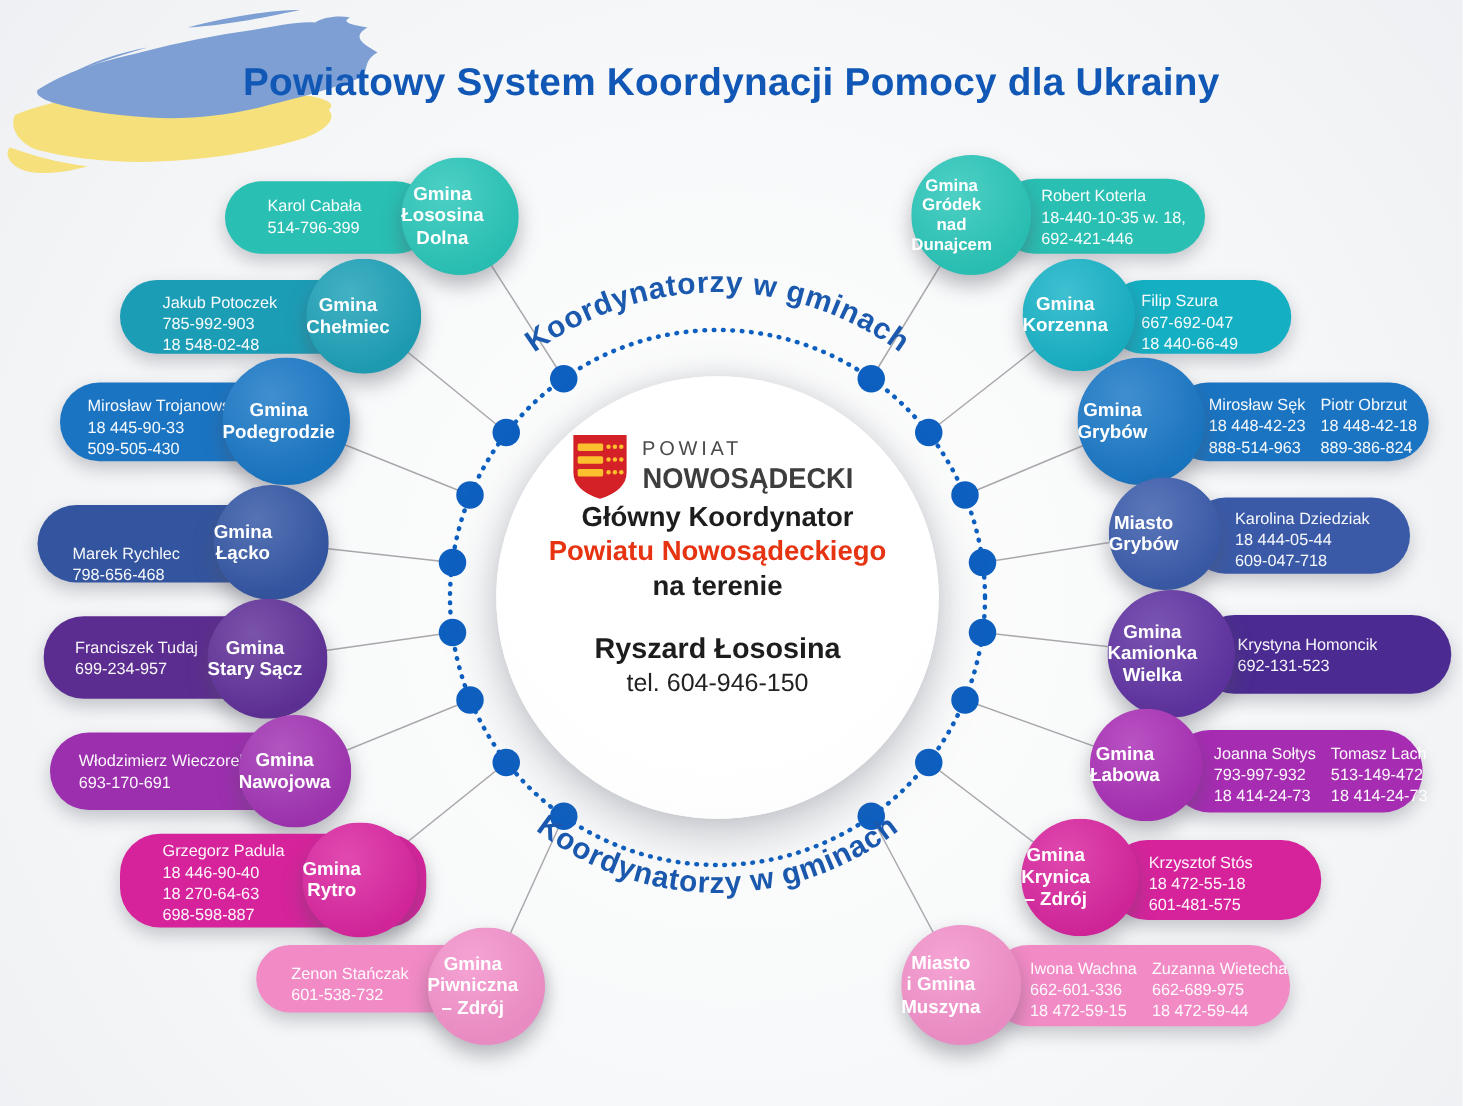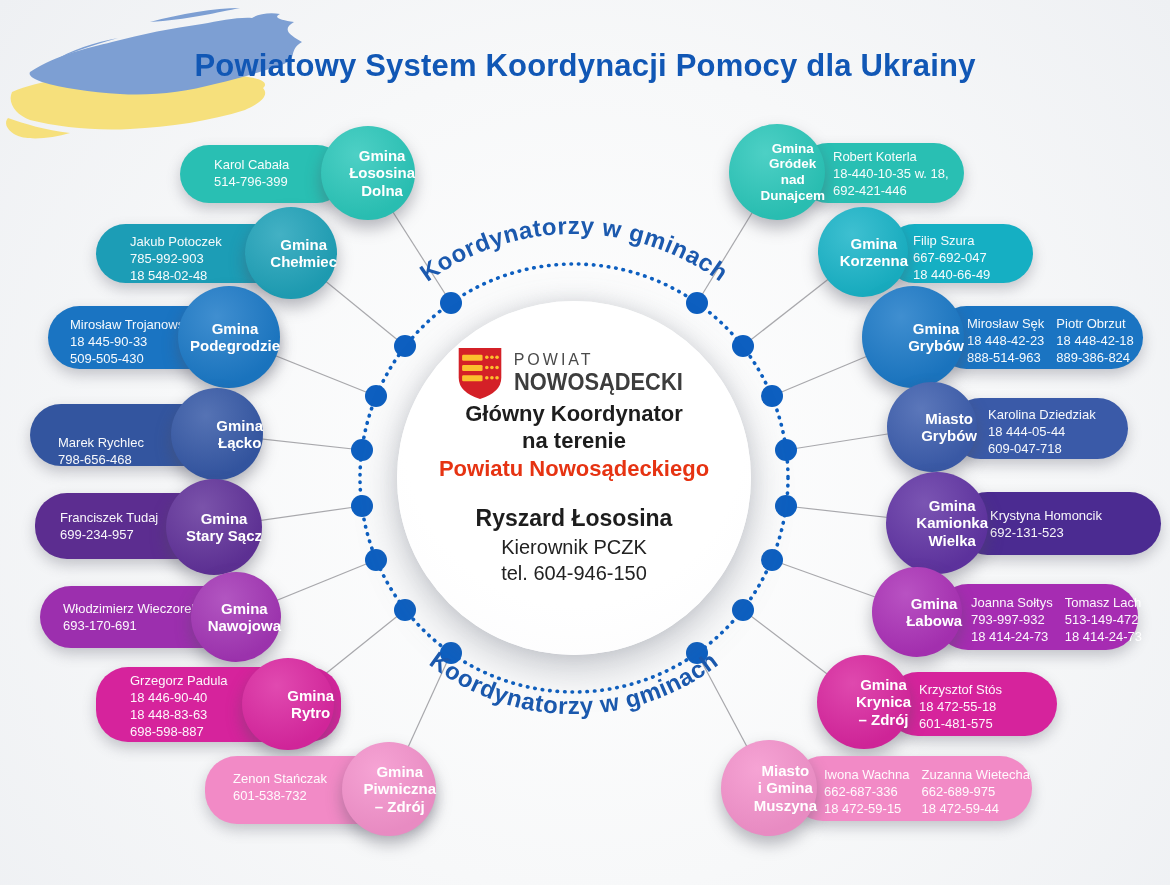--- a/index.html
+++ b/index.html
@@ -42,21 +42,21 @@
   .pill{
     width:100%;height:100%;box-sizing:border-box;border-radius:32px;
     background:var(--pc);box-shadow:0 6px 14px rgba(90,90,105,.32);
     color:rgba(255,255,255,.96);font-size:13px;line-height:1.3;white-space:pre;
   }
   .pill.cols{display:flex;gap:12px;}
   .circ{
     position:absolute;border-radius:50%;
     background:radial-gradient(circle at 38% 30%, rgba(255,255,255,.16), rgba(0,0,0,.05) 72%), var(--cc);
     box-shadow:0 8px 16px rgba(80,80,95,.40);
-    display:flex;align-items:center;justify-content:flex-end;text-align:center;
+    display:flex;align-items:center;justify-content:flex-start;text-align:center;
   }
   .cn{color:#fff;font-weight:700;font-size:15px;line-height:1.16;white-space:pre-line;}
   .ct{display:inline-block;white-space:pre;}
 </style>
 </head>
 <body>
 
 <svg id="flag" width="330" height="160" viewBox="0 0 330 160" style="--fb: #7d9fd3; --fy: #f6e07c;">
   <path fill="var(--fy,#f6e07c)" d="M12,92 C40,80 80,75 122,73 C162,71 202,73 242,76 C258,78 270,82 263,88 C270,96 259,104 245,110 C210,121 170,127 130,129 C95,131 58,127 30,120 C16,115 7,103 12,92 Z"></path>
   <path fill="var(--fy,#f6e07c)" d="M8,118 C25,124 45,130 70,133 C50,139 25,141 14,134 C6,129 4,122 8,118 Z"></path>
@@ -136,26 +136,25 @@
           <circle cx="47" cy="36" r="2.1"></circle>
       </g>
     </svg>
     <div class="logo-text">
       <div class="logo-top">POWIAT</div>
       <div class="logo-main">NOWOSĄDECKI</div>
     </div>
   </div>
   <div class="heads">
     <div>Główny Koordynator</div>
+    <div style="color: rgb(230, 51, 18);">Powiatu Nowosądeckiego</div>
     <div>na terenie</div>
-    <div style="color: rgb(230, 51, 18);">Powiatu Nowosądeckiego</div>
   </div>
   <div class="who">
     <div class="nm">Ryszard Łososina</div>
-    <div class="rl">Kierownik PCZK</div>
     <div class="ph">tel. 604-946-150</div>
   </div>
 </div>
 
 <div class="g" style="left: 180px; top: 145px; width: 166px; height: 58px; --pc: #29bfb3; --cc: #2bc7ba;">
   <div class="pill" style="padding:12px 6px 0 34px"><span class="ct">Karol Cabała
 514-796-399</span></div>
   <div class="circ" style="left:141px;top:-19px;width:94px;height:94px">
       <span class="cn">Gmina
 Łososina
@@ -206,29 +205,29 @@
 693-170-691</span></div>
   <div class="circ" style="left:151px;top:-14px;width:90px;height:90px">
       <span class="cn">Gmina
 Nawojowa</span>
     </div>
 </div>
 
 <div class="g" style="left: 96px; top: 667px; width: 245px; height: 75px; --pc: #d6239c; --cc: #db27a1;">
   <div class="pill" style="padding:6px 6px 0 34px"><span class="ct">Grzegorz Padula
 18 446-90-40
-18 448-83-63
+18 270-64-63
 698-598-887</span></div>
   <div class="circ" style="left:146px;top:-9px;width:92px;height:92px">
       <span class="cn">Gmina
 Rytro</span>
     </div>
 </div>
 
-<div class="g" style="left: 205px; top: 756px; width: 228px; height: 68px; --pc: #f28ac6; --cc: #f492cc;">
+<div class="g" style="left: 205px; top: 756px; width: 228px; height: 54px; --pc: #f28ac6; --cc: #f492cc;">
   <div class="pill" style="padding:15px 6px 0 28px"><span class="ct">Zenon Stańczak
 601-538-732</span></div>
   <div class="circ" style="left:137px;top:-14px;width:94px;height:94px">
       <span class="cn">Gmina
 Piwniczna
 – Zdrój</span>
     </div>
 </div>
 
 <div class="g" style="left: 798px; top: 143px; width: 166px; height: 60px; --pc: #29bfb3; --cc: #2bc7ba;">
@@ -310,21 +309,21 @@
   <div class="circ" style="left:-69px;top:-17px;width:94px;height:94px">
       <span class="cn">Gmina
 Krynica
 – Zdrój</span>
     </div>
 </div>
 
 <div class="g" style="left: 791px; top: 756px; width: 241px; height: 65px; --pc: #f28ac6; --cc: #f492cc;">
   <div class="pill cols" style="padding:11px 4px 0 33px">
     <span class="ct">Iwona Wachna
-662-687-336
+662-601-336
 18 472-59-15</span>
     <span class="ct">Zuzanna Wietecha
 662-689-975
 18 472-59-44</span>
   </div>
   <div class="circ" style="left:-70px;top:-16px;width:96px;height:96px">
       <span class="cn">Miasto
 i Gmina
 Muszyna</span>
     </div>

